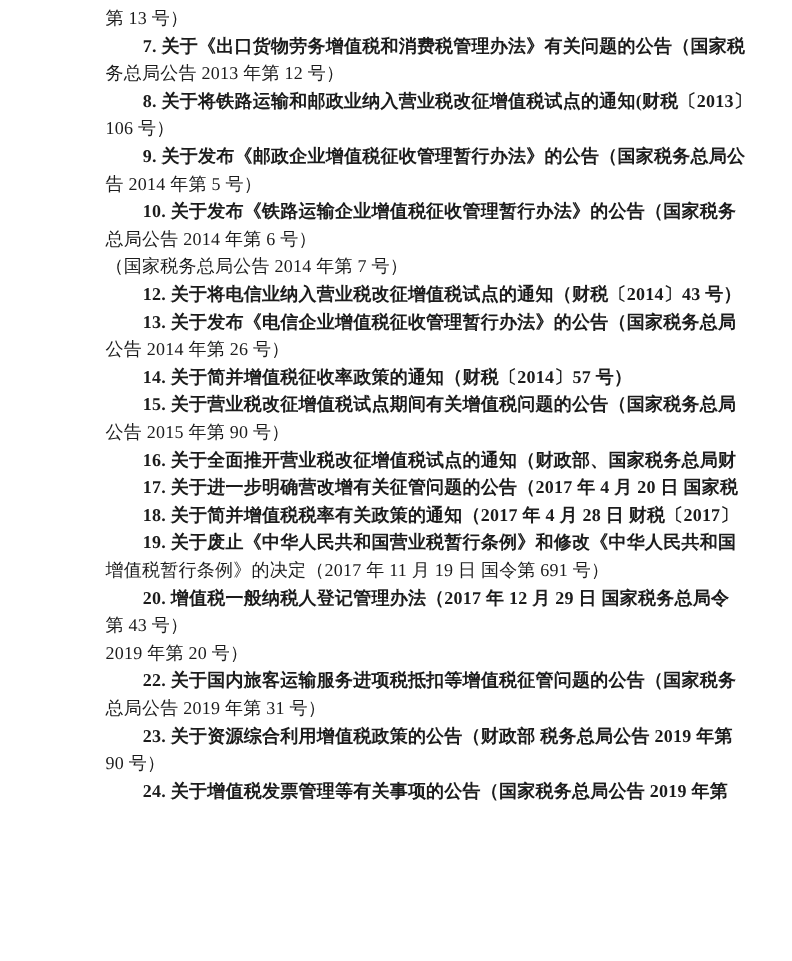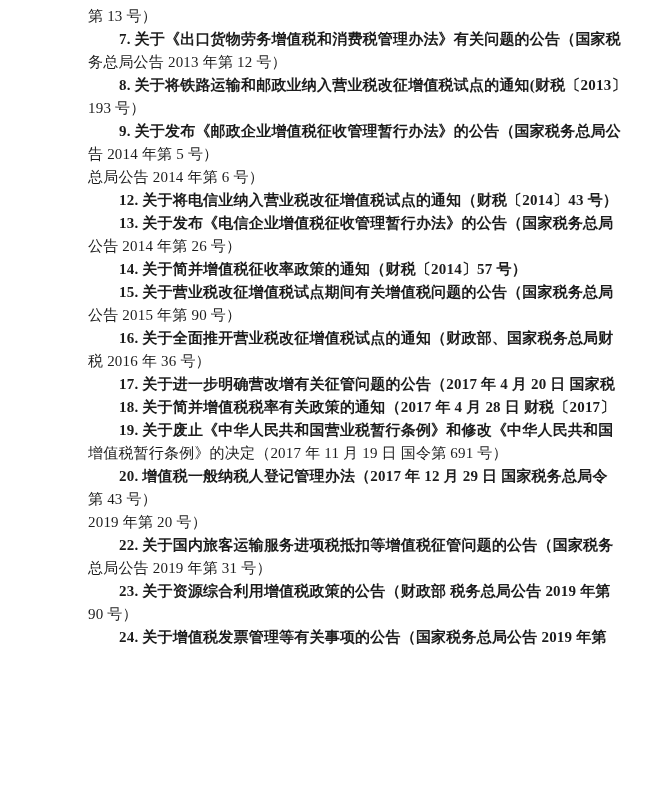--- a/index.html
+++ b/index.html
@@ -37,32 +37,33 @@
 </style>
 </head>
 <body>
 
 <div class="page">
   <div class="doc-lines">
       <div class="line">第 13 号）</div>
       <div class="line indent">7. 关于《出口货物劳务增值税和消费税管理办法》有关问题的公告（国家税</div>
       <div class="line">务总局公告 2013 年第 12 号）</div>
       <div class="line indent">8. 关于将铁路运输和邮政业纳入营业税改征增值税试点的通知(财税〔2013〕</div>
-      <div class="line">193 号）</div>
+      <div class="line">106 号）</div>
       <div class="line indent">9. 关于发布《邮政企业增值税征收管理暂行办法》的公告（国家税务总局公</div>
       <div class="line">告 2014 年第 5 号）</div>
+      <div class="line indent">10. 关于发布《铁路运输企业增值税征收管理暂行办法》的公告（国家税务</div>
       <div class="line">总局公告 2014 年第 6 号）</div>
+      <div class="line">（国家税务总局公告 2014 年第 7 号）</div>
       <div class="line indent">12. 关于将电信业纳入营业税改征增值税试点的通知（财税〔2014〕43 号）</div>
       <div class="line indent">13. 关于发布《电信企业增值税征收管理暂行办法》的公告（国家税务总局</div>
       <div class="line">公告 2014 年第 26 号）</div>
       <div class="line indent">14. 关于简并增值税征收率政策的通知（财税〔2014〕57 号）</div>
       <div class="line indent">15. 关于营业税改征增值税试点期间有关增值税问题的公告（国家税务总局</div>
       <div class="line">公告 2015 年第 90 号）</div>
       <div class="line indent">16. 关于全面推开营业税改征增值税试点的通知（财政部、国家税务总局财</div>
-      <div class="line">税 2016 年 36 号）</div>
       <div class="line indent">17. 关于进一步明确营改增有关征管问题的公告（2017 年 4 月 20 日  国家税</div>
       <div class="line indent">18. 关于简并增值税税率有关政策的通知（2017 年 4 月 28 日  财税〔2017〕</div>
       <div class="line indent">19. 关于废止《中华人民共和国营业税暂行条例》和修改《中华人民共和国</div>
       <div class="line">增值税暂行条例》的决定（2017 年 11 月 19 日  国令第 691 号）</div>
       <div class="line indent">20. 增值税一般纳税人登记管理办法（2017 年 12 月 29 日  国家税务总局令</div>
       <div class="line">第 43 号）</div>
       <div class="line">2019 年第 20 号）</div>
       <div class="line indent">22. 关于国内旅客运输服务进项税抵扣等增值税征管问题的公告（国家税务</div>
       <div class="line">总局公告 2019 年第 31 号）</div>
       <div class="line indent">23. 关于资源综合利用增值税政策的公告（财政部  税务总局公告 2019 年第</div>

